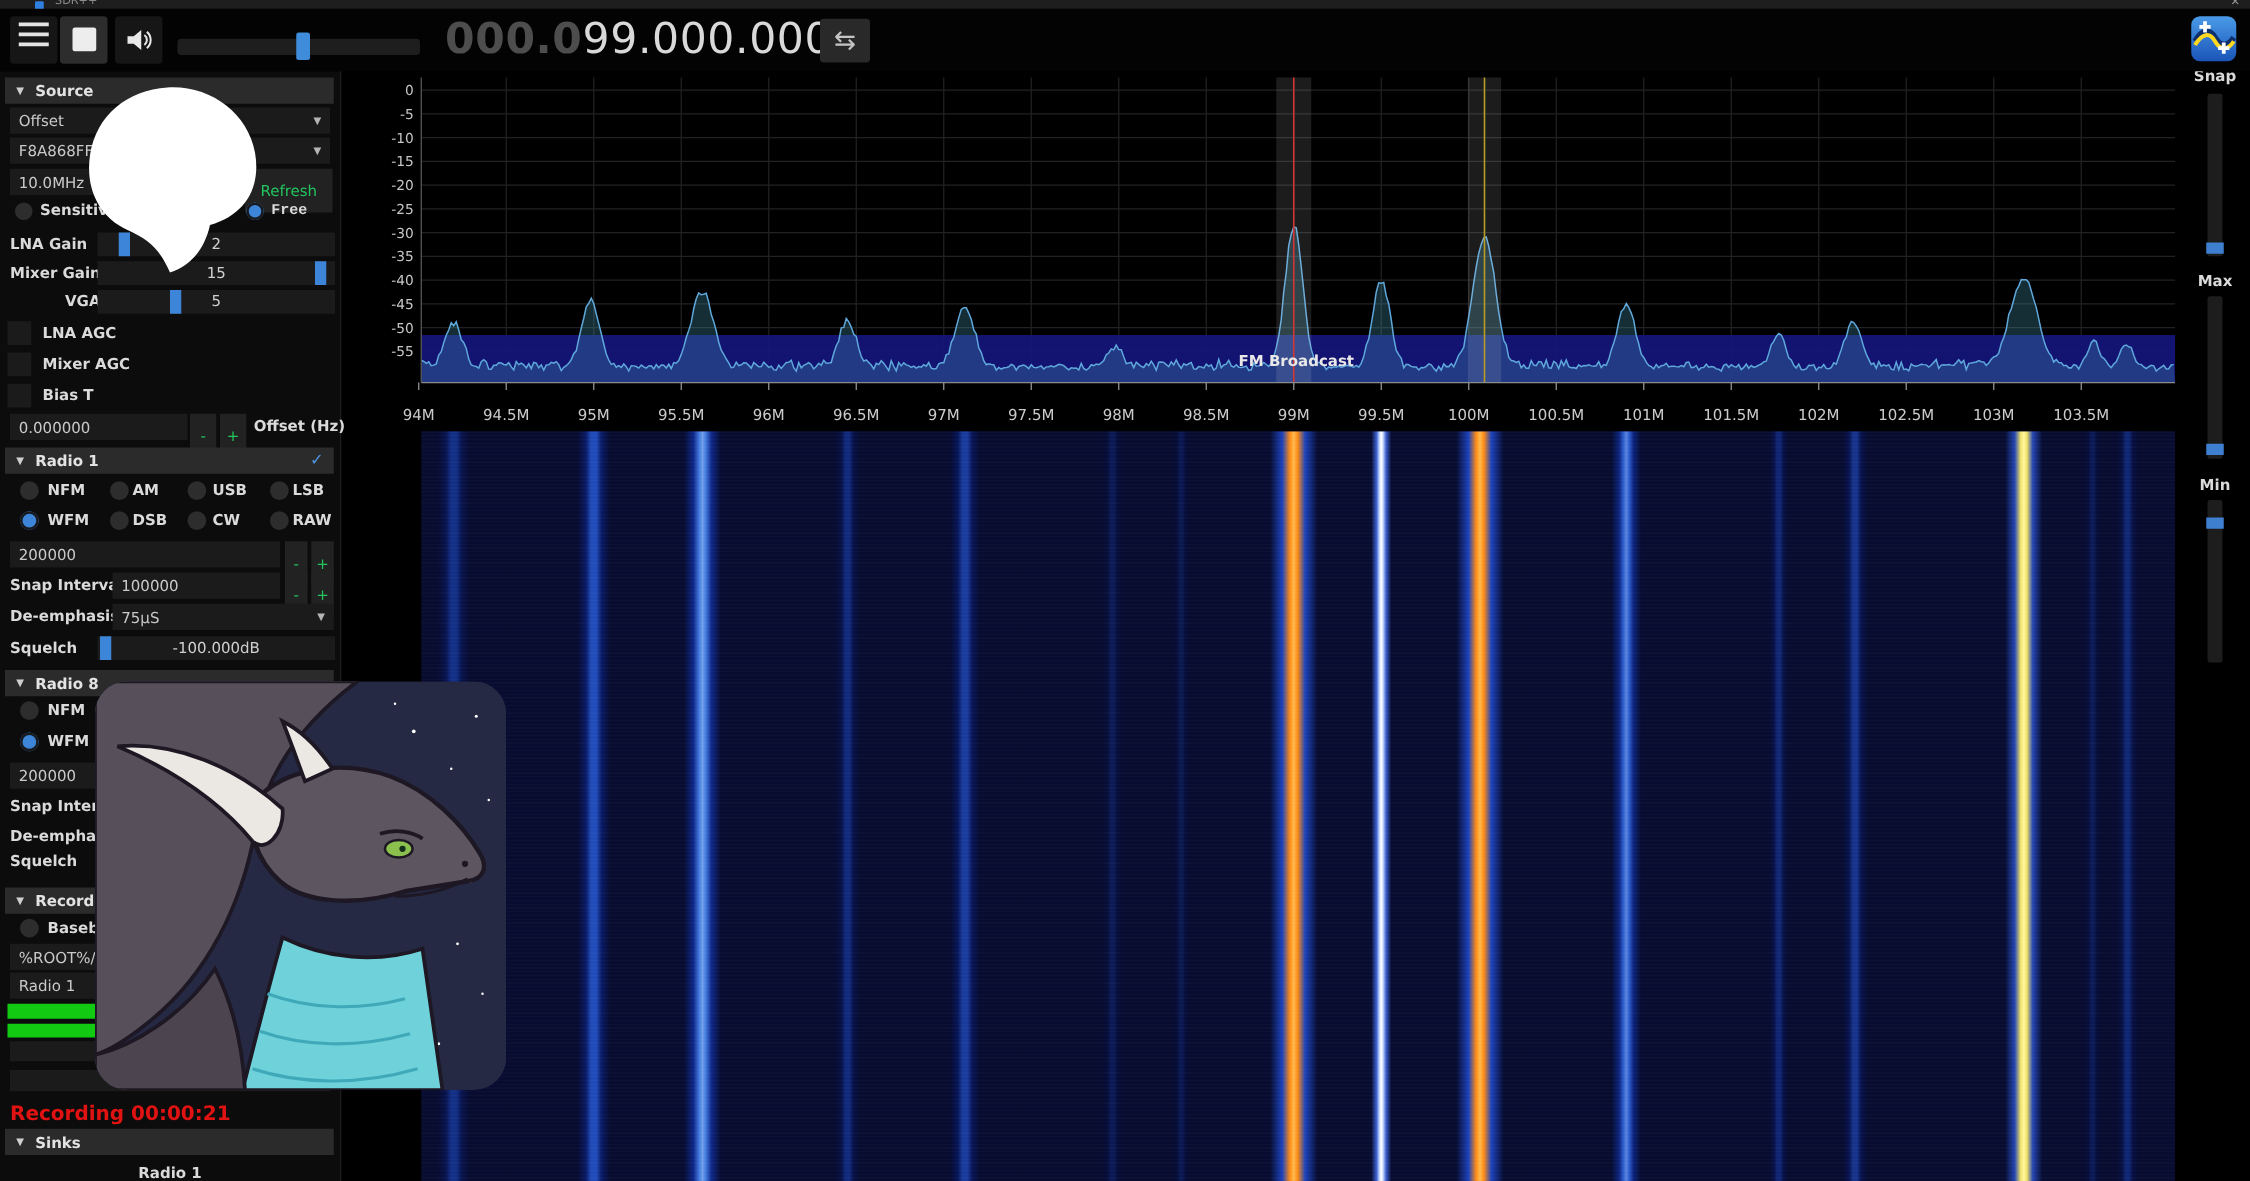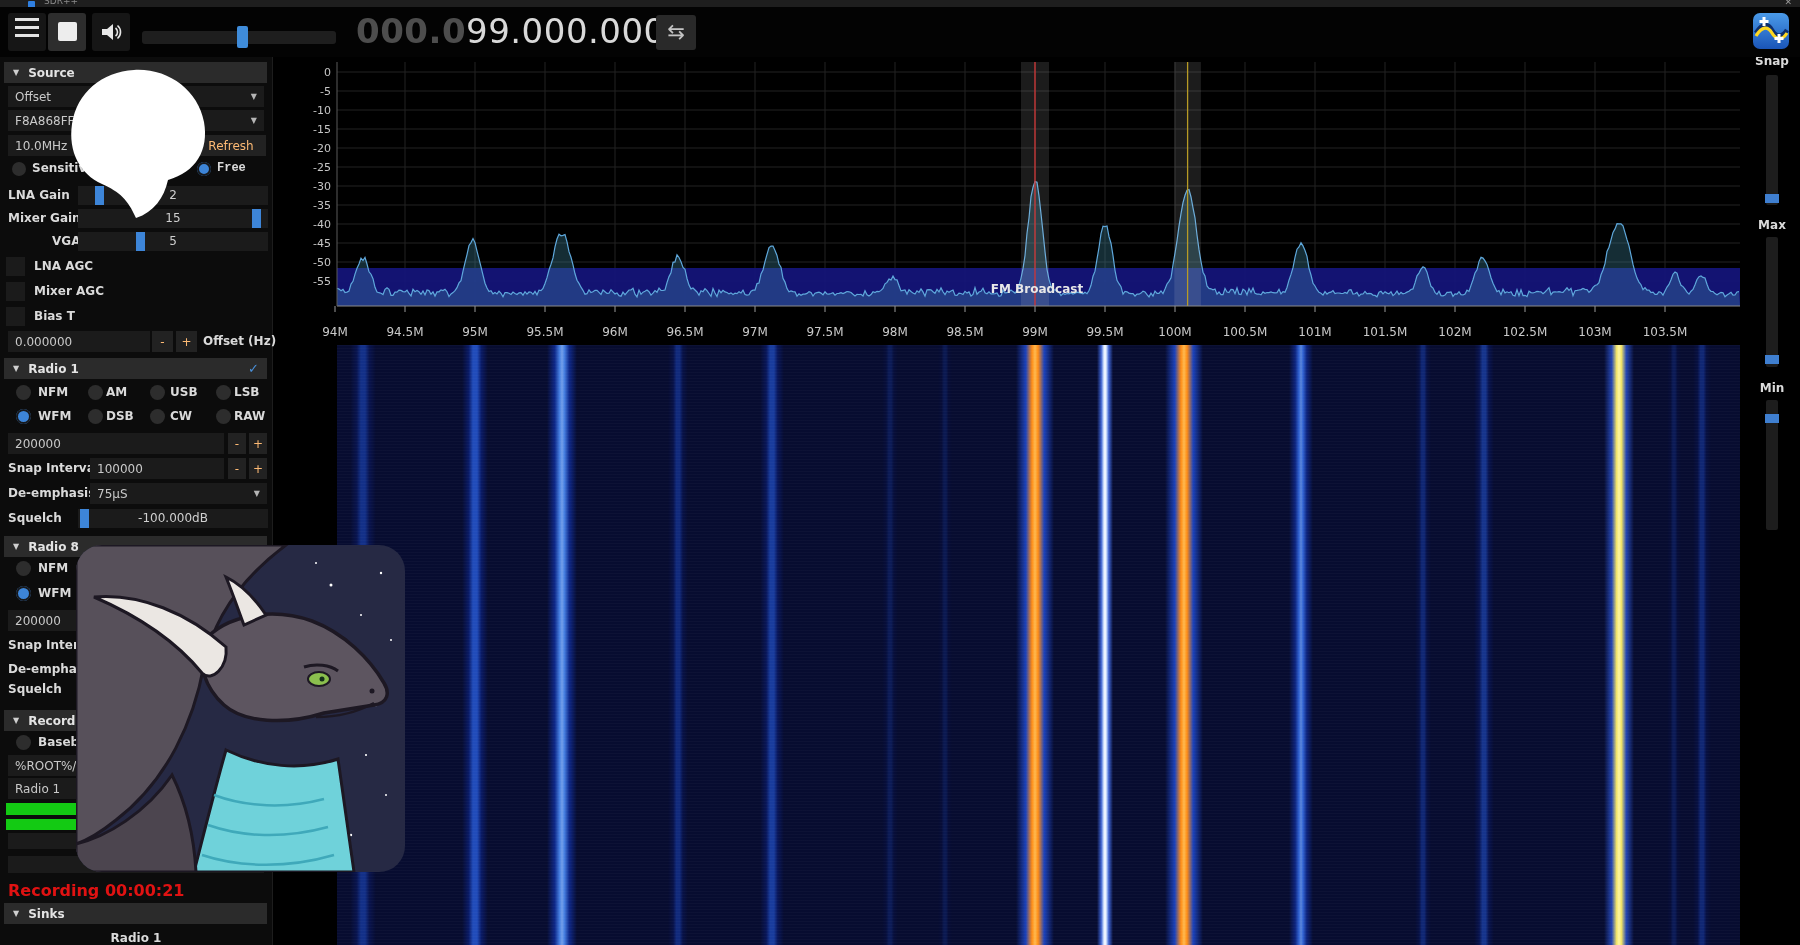--- a/index.html
+++ b/index.html
@@ -23,22 +23,22 @@
   #swap-btn{position:absolute;left:656px;top:8px;width:40px;height:35px;background:#292929;border-radius:3px;
     color:#c4c4c4;font-size:21px;text-align:center;line-height:34px;}
   
   #sidebar{position:absolute;left:0;top:57px;width:272px;height:888px;background:#0c0c0c;border-right:1px solid #1d1d1d;z-index:1;}
   .hdr{position:absolute;left:4px;width:263px;height:21px;background:#2b2b2b;color:#e3e3e3;font-weight:600;
     font-size:12px;display:flex;align-items:center;gap:9px;padding-left:9px;box-sizing:border-box;}
   .tri{font-size:8px;color:#cfcfcf;}
   .sel,.inp{position:absolute;background:#1b1b1b;color:#c9c9c9;font-size:12px;display:flex;align-items:center;
     padding:0 7px;box-sizing:border-box;height:21px;}
   .sel .car{margin-left:auto;font-size:8px;color:#b5b5b5;}
-  .sbtn{position:absolute;background:#222;color:#fdba74;font-size:12px;display:flex;align-items:center;
-    justify-content:center;height:21px;box-sizing:border-box;}
+  .sbtn{position:absolute;background:#222;color:#22c55e;font-size:12px;display:flex;align-items:center;
+    justify-content:center;height:35px;box-sizing:border-box;}
   .lab{position:absolute;font-size:12px;font-weight:600;color:#dadada;line-height:21px;height:21px;white-space:nowrap;}
   .rb{position:absolute;width:15px;height:15px;border-radius:50%;background:#2d2d2d;}
   .rb.on{background:#3d85d8;box-shadow:inset 0 0 0 2px #17191c;}
   .cb{position:absolute;width:19px;height:19px;background:#1b1b1b;}
   .track{position:absolute;height:19px;background:#1b1b1b;}
   .sv{position:absolute;left:0;width:100%;text-align:center;font-size:12px;color:#cfcfcf;line-height:19px;}
   .sh{position:absolute;top:0;width:9px;height:19px;background:#3d85d8;}
   .meter{position:absolute;left:6px;width:260px;background:#0f0f0f;}
   .meter i{display:block;height:100%;width:98%;background:#13ca13;}
   .redtext{position:absolute;font-size:16px;font-weight:600;color:#e01212;}

